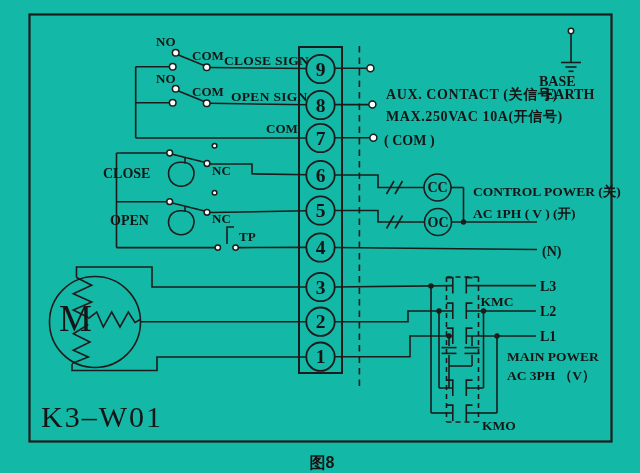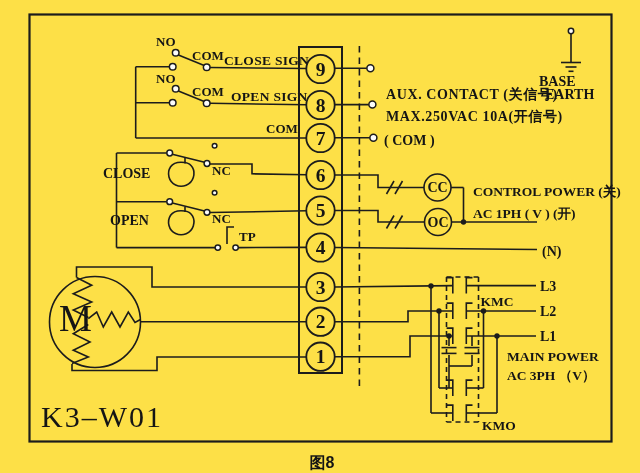--- a/index.html
+++ b/index.html
@@ -1,16 +1,16 @@
 <!DOCTYPE html>
 <html><head>
 <meta charset="utf-8">
 <style>
   html,body{margin:0;padding:0;background:#ffffff;}
-  .stage{position:relative;width:640px;height:473px;background:#fde047;overflow:hidden;
+  .stage{position:relative;width:640px;height:473px;background:#14b8a6;overflow:hidden;
          font-family:"Liberation Serif","DejaVu Serif",serif;}
   svg{position:absolute;left:0;top:0;}
   svg line,svg path,svg polyline,svg rect,svg circle{stroke:#1c1c1c;fill:none;stroke-width:1.6;}
   svg rect.frame{stroke-width:2.2;}
   svg rect.block{stroke-width:2;}
   svg circle.term{stroke-width:1.8;}
   svg circle.dot{fill:#1c1c1c;stroke:none;}
   svg circle.contact{stroke-width:1.5;fill:#fcfcfa;}
   svg text{stroke:none;fill:#151515;font-family:"Liberation Serif","DejaVu Serif",serif;font-weight:600;}
   .t12{font-size:13px;}

